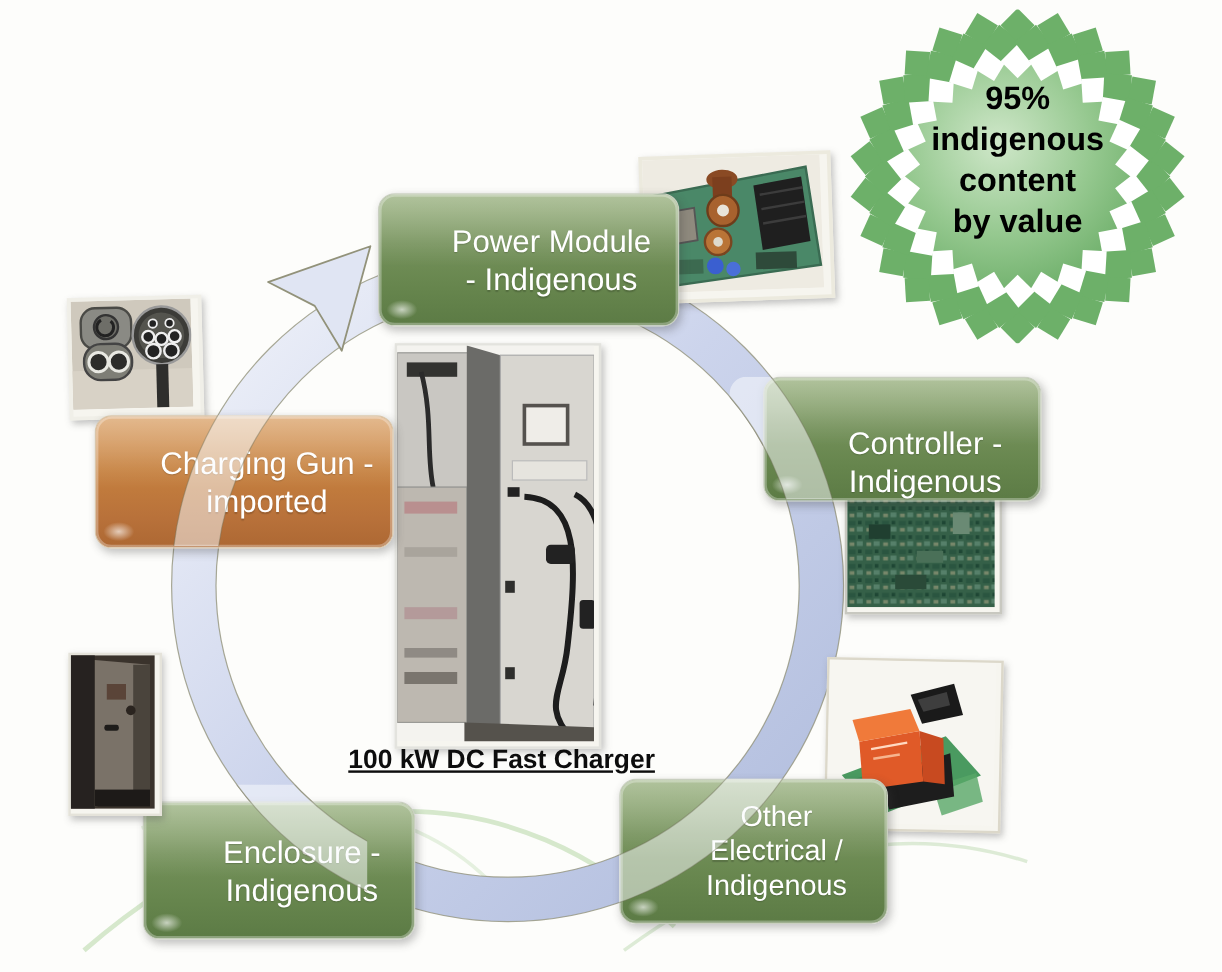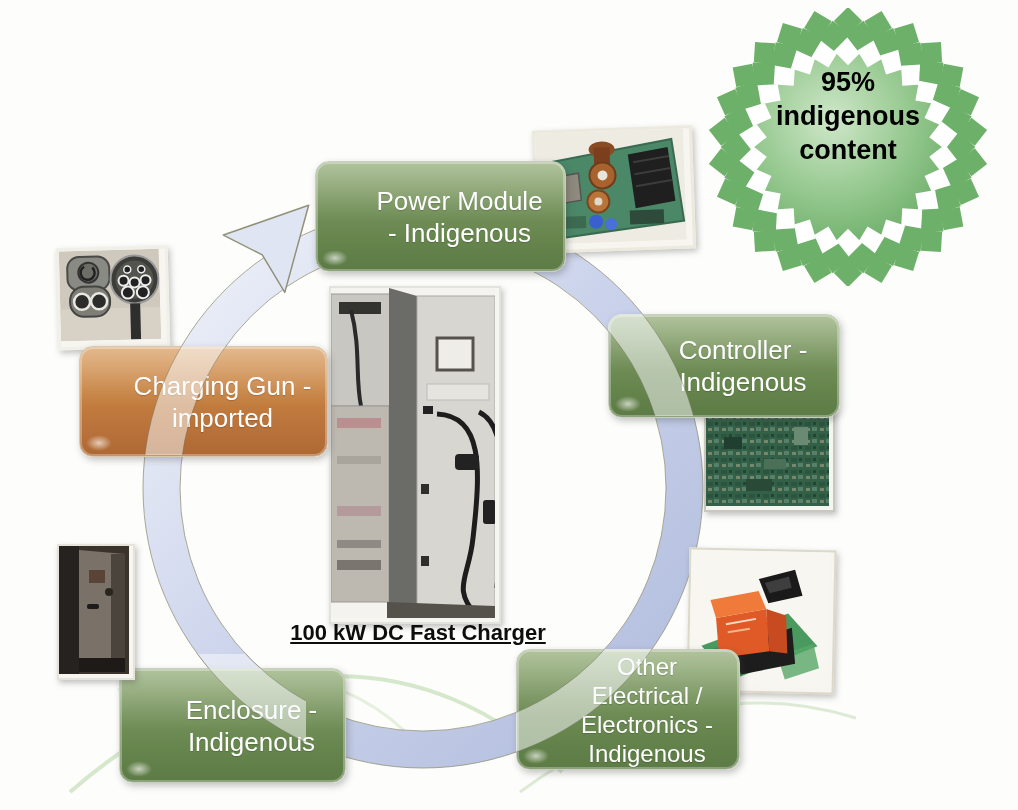--- a/index.html
+++ b/index.html
@@ -23,21 +23,21 @@
     background:linear-gradient(180deg,rgba(255,255,255,.30),rgba(255,255,255,.05) 45%,rgba(0,0,0,0) 55%);
   }
   .box::after{
     content:"";position:absolute;left:6px;bottom:5px;width:26px;height:16px;border-radius:50%;
     background:radial-gradient(ellipse at center,rgba(255,255,255,.65),rgba(255,255,255,0) 70%);
   }
   .box.green{background:linear-gradient(180deg,#8fa972 0%,#74915a 38%,#66854d 72%,#5c7b45 100%);}
   .box.orange{background:linear-gradient(180deg,#d89b5d 0%,#c6813f 40%,#b8713a 78%,#ad6833 100%);border-color:#d9c6ab;margin-left:16px;}
   .box span{position:relative;}
   #box-power-module   {left:315px;top:161px;width:211px;height:109px;}
-  #box-controller     {left:608px;top:314px;width:192px;height:102px;}
+  #box-controller     {left:636px;top:314px;width:192px;height:102px;justify-content:flex-end;}
   #box-charging-gun   {left:63px; top:346px;width:209px;height:109px;}
   #box-enclosure      {left:119px;top:668px;width:187px;height:113px;}
   #box-other-electrical{left:516px;top:649px;width:184px;height:119px;font-size:24px;line-height:29px;}
   
   .photo{position:absolute;background:#f6f5ef;box-shadow:2px 3px 6px rgba(80,80,80,.35);z-index:2;}
   .photo svg{display:block;}
   #photo-connectors {left:57px;top:247px;width:106px;height:96px;border:3px solid #f0efe8;transform:rotate(-1.5deg);}
   #photo-power-pcb  {left:534px;top:128px;width:154px;height:117px;border:3px solid #eceade;transform:rotate(-2deg);}
   #photo-controller-pcb{left:704px;top:407px;width:127px;height:101px;border:2px solid #c8c8c0;}
   #photo-relay      {left:688px;top:549px;width:143px;height:140px;border:2px solid #dcd8ca;transform:rotate(1.2deg);}
@@ -213,21 +213,20 @@
     <span>Charging Gun -</span>
     <span>imported</span>
   </div>
   <div class="box green" id="box-enclosure">
     <span>Enclosure -</span>
     <span>Indigenous</span>
   </div>
   <div class="box green" id="box-other-electrical">
     <span>Other</span>
     <span>Electrical /</span>
-    <span>Electronics -</span>
     <span>Indigenous</span>
   </div>
 
   <svg class="layer zr5" viewBox="0 0 1018 810">
     <defs>
       <clipPath id="bxc">
         <rect x="63" y="346" width="209" height="109" rx="14"></rect>
         <rect x="608" y="314" width="192" height="102" rx="14"></rect>
         <rect x="119" y="654" width="187" height="113" rx="14"></rect>
         <rect x="516" y="649" width="184" height="119" rx="14"></rect>
@@ -286,16 +285,17 @@
       <use href="#sp" transform="rotate(290.769 146 139)"></use>
       <use href="#sp" transform="rotate(304.615 146 139)"></use>
       <use href="#sp" transform="rotate(318.462 146 139)"></use>
       <use href="#sp" transform="rotate(332.308 146 139)"></use>
       <use href="#sp" transform="rotate(346.154 146 139)"></use>
     </svg>
     <div class="badge-text">
       <div>95%</div>
       <div>indigenous</div>
       <div>content</div>
+      <div>by value</div>
     </div>
   </div>
 
 </div>
 
 </body></html>

